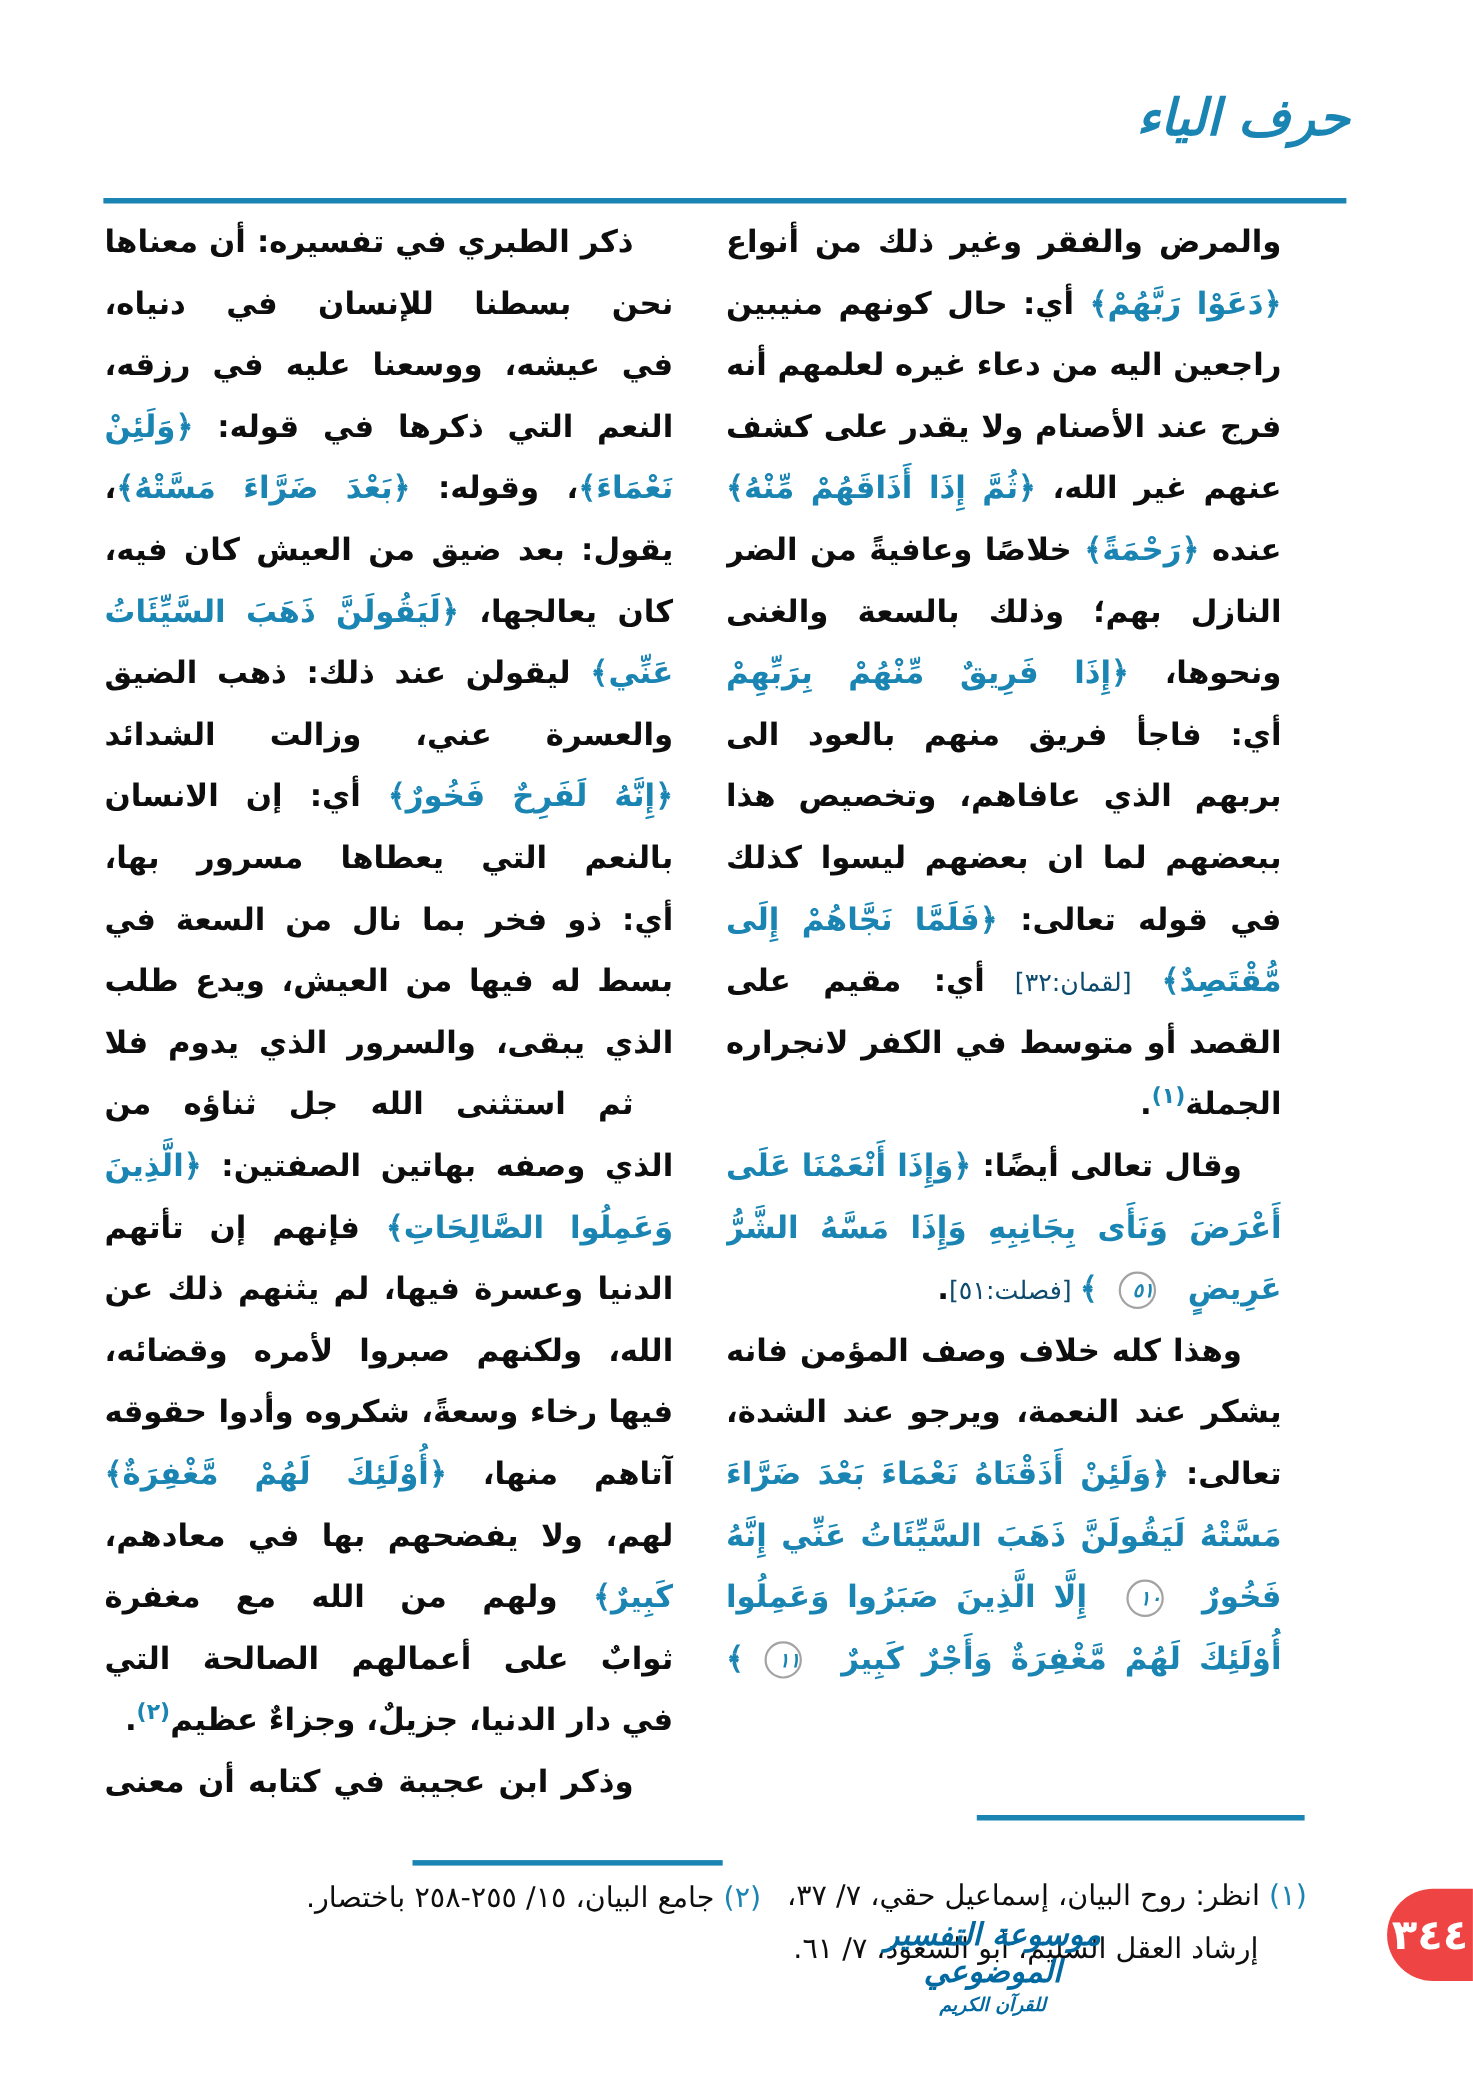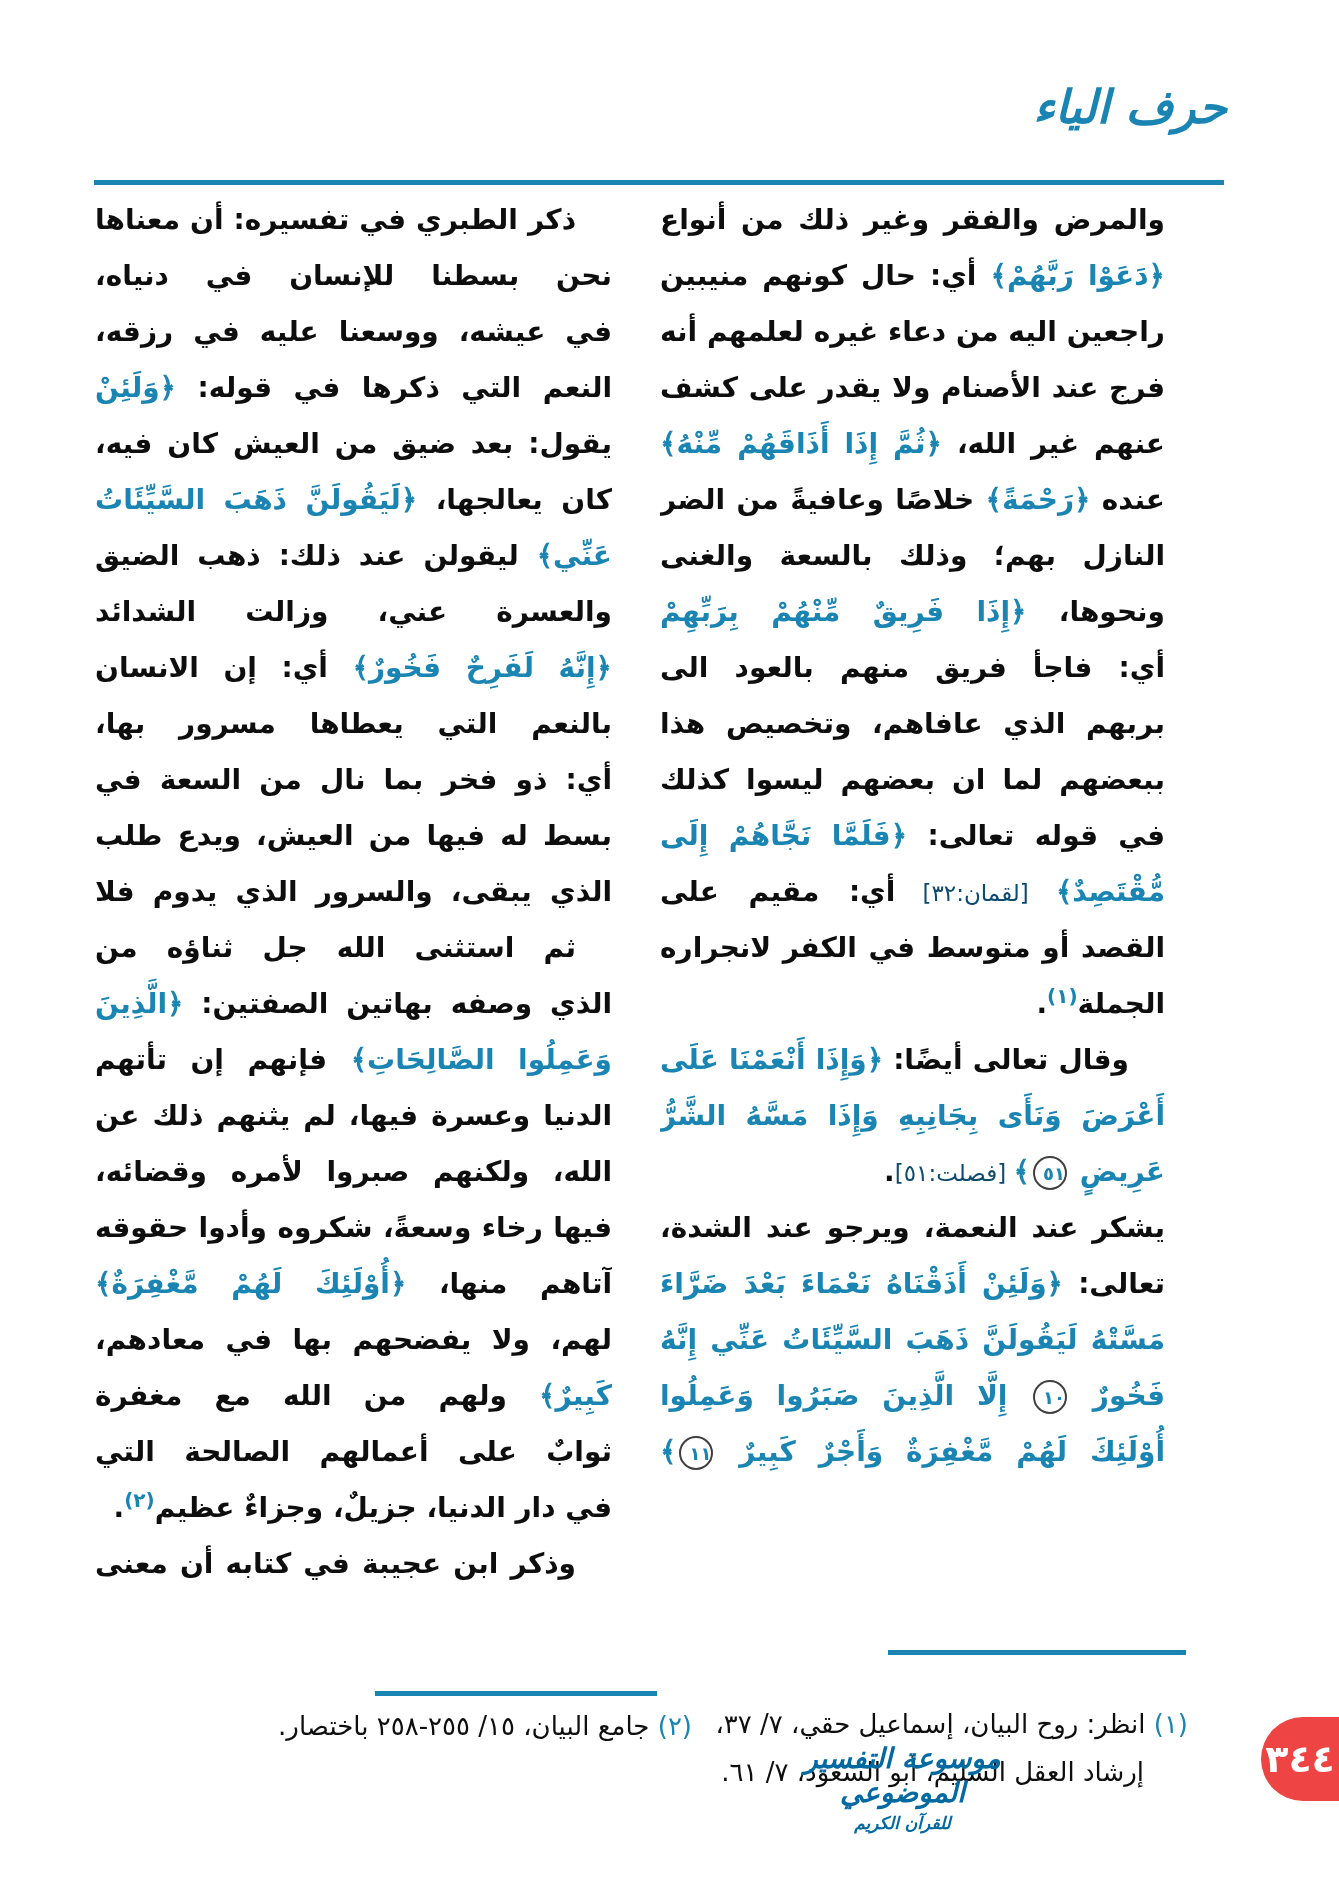--- a/index.html
+++ b/index.html
@@ -40,24 +40,24 @@
   .tline.al-right{text-align-last:right;-moz-text-align-last:right;}
   .tline.al-left{text-align-last:left;-moz-text-align-last:left;}
   .tline.ind{padding-right:36px;}
 
   .sg-n{color:#0e0e0e;}
   .sg-q{color:#1a84b2;}
   .sg-r{color:#0c4a6e;font-weight:normal;font-size:23px;}
   .sg-m{color:#1a84b2;font-size:20px;vertical-align:super;line-height:0;}
   .sg-fm{color:#1a84b2;}
   .sg-a{
-    color:#1a84b2;border:2px solid #404040;border-radius:50%;
+    color:#1a84b2;border:2px solid #a3a3a3;border-radius:50%;
     display:inline-block;width:34px;height:34px;line-height:32px;
     text-align:center;font-size:18px;vertical-align:middle;
-    box-sizing:border-box;margin:0 3px;
+    box-sizing:border-box;margin:0 19px;font-style:italic;
   }
 
   
   .fn-sep{position:absolute;height:5px;background:#1a84b2;}
   .fn-sep-right{top:1650px;left:888px;width:298px;}
   .fn-sep-left{top:1691px;left:375px;width:282px;}
   .fn-block{position:absolute;}
   .fn-right{top:1700px;left:660px;width:528px;}
   .fn-left{top:1702px;left:120px;width:572px;}
   .fnline{
@@ -101,31 +101,33 @@
       <div class="tline"><span class="sg-n">أي: فاجأ فريق منهم بالعود الى الإشراك</span></div>
       <div class="tline"><span class="sg-n">بربهم الذي عافاهم، وتخصيص هذا الفعل</span></div>
       <div class="tline"><span class="sg-n">ببعضهم لما ان بعضهم ليسوا كذلك كما</span></div>
       <div class="tline"><span class="sg-n">في قوله تعالى: </span><span class="sg-q">﴿فَلَمَّا نَجَّاهُمْ إِلَى الْبَرِّ فَمِنْهُمْ</span></div>
       <div class="tline"><span class="sg-q">مُّقْتَصِدٌ﴾</span><span class="sg-r"> [لقمان:٣٢] </span><span class="sg-n">أي: مقيم على الطريق</span></div>
       <div class="tline"><span class="sg-n">القصد أو متوسط في الكفر لانجراره في</span></div>
       <div class="tline al-right"><span class="sg-n">الجملة</span><span class="sg-m">(١)</span><span class="sg-n">.</span></div>
       <div class="tline ind"><span class="sg-n">وقال تعالى أيضًا: </span><span class="sg-q">﴿وَإِذَا أَنْعَمْنَا عَلَى الْإِنْسَانِ</span></div>
       <div class="tline"><span class="sg-q">أَعْرَضَ وَنَأَى بِجَانِبِهِ وَإِذَا مَسَّهُ الشَّرُّ فَذُو دُعَاءٍ</span></div>
       <div class="tline al-right"><span class="sg-q">عَرِيضٍ </span><span class="sg-a">٥١</span><span class="sg-q">﴾</span><span class="sg-r"> [فصلت:٥١]</span><span class="sg-n">.</span></div>
+      <div class="tline ind"><span class="sg-n">وهذا كله خلاف وصف المؤمن فانه</span></div>
       <div class="tline"><span class="sg-n">يشكر عند النعمة، ويرجو عند الشدة، لقوله</span></div>
       <div class="tline"><span class="sg-n">تعالى: </span><span class="sg-q">﴿وَلَئِنْ أَذَقْنَاهُ نَعْمَاءَ بَعْدَ ضَرَّاءَ</span></div>
       <div class="tline"><span class="sg-q">مَسَّتْهُ لَيَقُولَنَّ ذَهَبَ السَّيِّئَاتُ عَنِّي إِنَّهُ لَفَرِحٌ</span></div>
       <div class="tline"><span class="sg-q">فَخُورٌ </span><span class="sg-a">١٠</span><span class="sg-q"> إِلَّا الَّذِينَ صَبَرُوا وَعَمِلُوا الصَّالِحَاتِ</span></div>
       <div class="tline"><span class="sg-q">أُوْلَئِكَ لَهُمْ مَّغْفِرَةٌ وَأَجْرٌ كَبِيرٌ </span><span class="sg-a">١١</span><span class="sg-q">﴾</span></div>
     </div>
   <div id="col-left" class="col col-left">
       <div class="tline ind"><span class="sg-n">ذكر الطبري في تفسيره: أن معناها ولئن</span></div>
       <div class="tline"><span class="sg-n">نحن بسطنا للإنسان في دنياه، ورزقناه رخاءً</span></div>
       <div class="tline"><span class="sg-n">في عيشه، ووسعنا عليه في رزقه، وذلك هي</span></div>
       <div class="tline"><span class="sg-n">النعم التي ذكرها في قوله: </span><span class="sg-q">﴿وَلَئِنْ أَذَقْنَاهُ</span></div>
+      <div class="tline"><span class="sg-q">نَعْمَاءَ﴾</span><span class="sg-n">، وقوله: </span><span class="sg-q">﴿بَعْدَ ضَرَّاءَ مَسَّتْهُ﴾</span><span class="sg-n">،</span></div>
       <div class="tline"><span class="sg-n">يقول: بعد ضيق من العيش كان فيه، وعسرة</span></div>
       <div class="tline"><span class="sg-n">كان يعالجها، </span><span class="sg-q">﴿لَيَقُولَنَّ ذَهَبَ السَّيِّئَاتُ</span></div>
       <div class="tline"><span class="sg-q">عَنِّي﴾</span><span class="sg-n"> ليقولن عند ذلك: ذهب الضيق</span></div>
       <div class="tline"><span class="sg-n">والعسرة عني، وزالت الشدائد والمكاره،</span></div>
       <div class="tline"><span class="sg-q">﴿إِنَّهُ لَفَرِحٌ فَخُورٌ﴾</span><span class="sg-n"> أي: إن الانسان لفرح</span></div>
       <div class="tline"><span class="sg-n">بالنعم التي يعطاها مسرور بها، </span></div>
       <div class="tline"><span class="sg-n">أي: ذو فخر بما نال من السعة في الدنيا، وما</span></div>
       <div class="tline"><span class="sg-n">بسط له فيها من العيش، ويدع طلب النعيم</span></div>
       <div class="tline"><span class="sg-n">الذي يبقى، والسرور الذي يدوم فلا يزول.</span></div>
       <div class="tline ind"><span class="sg-n">ثم استثنى الله جل ثناؤه من الإنسان</span></div>

